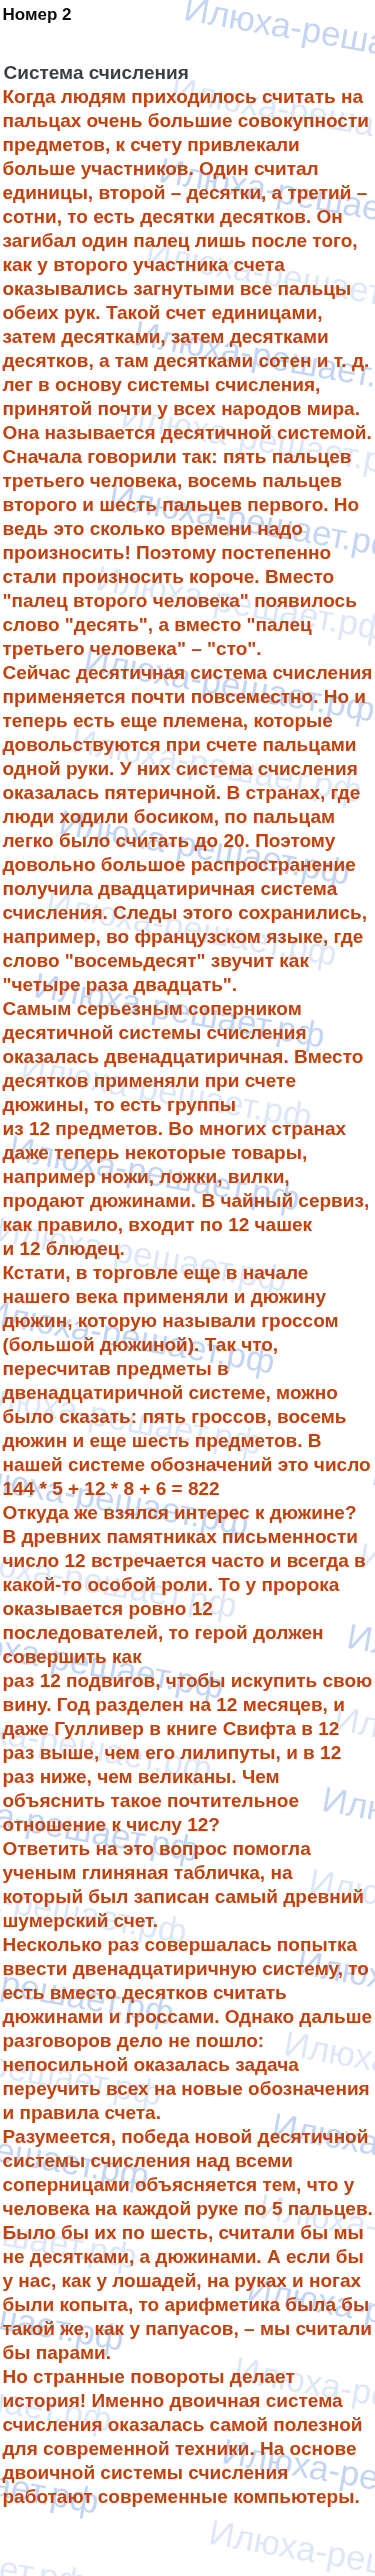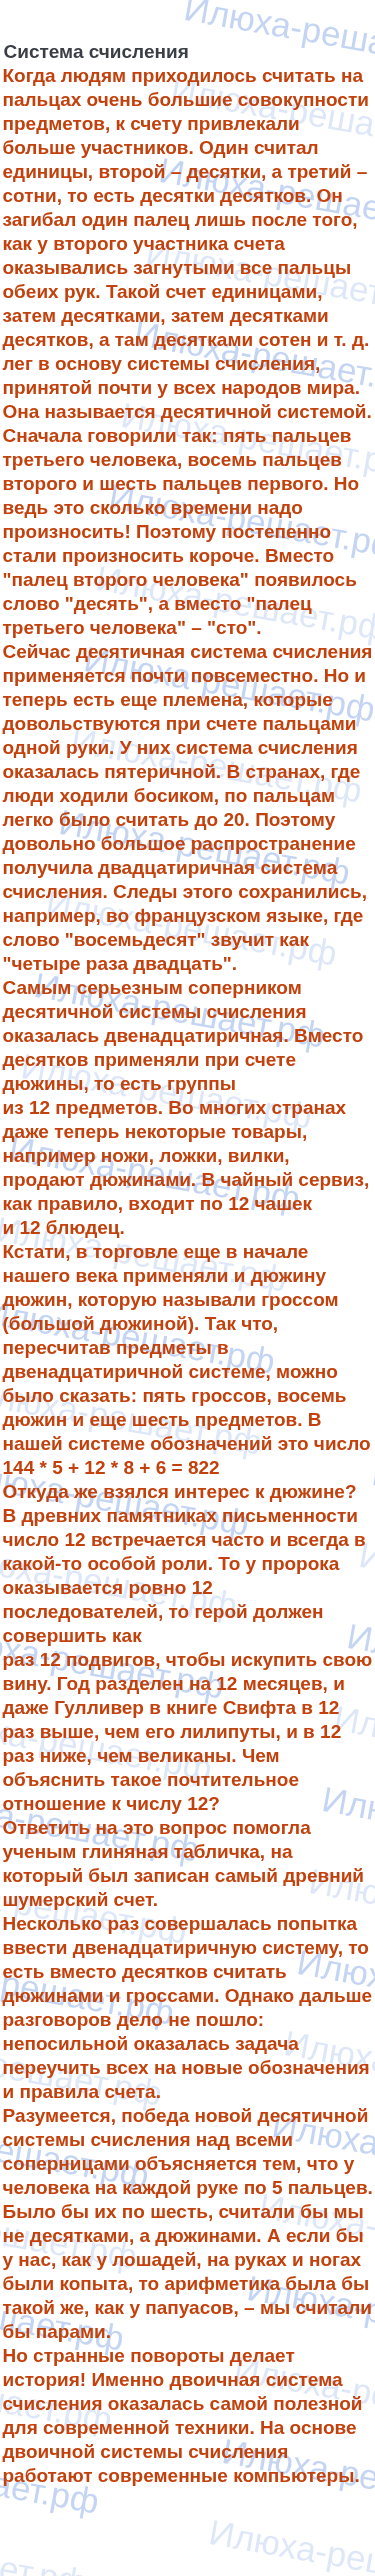--- a/index.html
+++ b/index.html
@@ -103,20 +103,21 @@
       <span class="watermark-tile" style="left: 251px; top: 2268px; color: rgb(138, 170, 232); opacity: 0.5;">Илюха-решает.рф</span>
       <span class="watermark-tile" style="left: -175px; top: 2349px; color: rgb(138, 170, 232); opacity: 0.28;">Илюха-решает.рф</span>
       <span class="watermark-tile" style="left: 238px; top: 2349px; color: rgb(138, 170, 232); opacity: 0.28;">Илюха-решает.рф</span>
       <span class="watermark-tile" style="left: -188px; top: 2431px; color: rgb(138, 170, 232); opacity: 0.5;">Илюха-решает.рф</span>
       <span class="watermark-tile" style="left: 226px; top: 2431px; color: rgb(138, 170, 232); opacity: 0.5;">Илюха-решает.рф</span>
       <span class="watermark-tile" style="left: -200px; top: 2512px; color: rgb(138, 170, 232); opacity: 0.28;">Илюха-решает.рф</span>
       <span class="watermark-tile" style="left: 213px; top: 2512px; color: rgb(138, 170, 232); opacity: 0.28;">Илюха-решает.рф</span>
     </div>
 
   <div class="content">
+    <h1 class="doc-number">Номер 2</h1>
     <h2 class="doc-title">Система счисления</h2>
     <p class="doc-paragraph">Когда людям приходилось считать на пальцах очень большие совокупности предметов, к счету привлекали больше участников. Один считал единицы, второй – десятки, а третий – сотни, то есть десятки десятков. Он загибал один палец лишь после того, как у второго участника счета оказывались загнутыми все пальцы обеих рук. Такой счет единицами, затем десятками, затем десятками десятков, а там десятками сотен и т. д. лег в основу системы счисления, принятой почти у всех народов мира. Она называется десятичной системой.</p>
     <p class="doc-paragraph">Сначала говорили так: пять пальцев третьего человека, восемь пальцев второго и шесть пальцев первого. Но ведь это сколько времени надо произносить! Поэтому постепенно стали произносить короче. Вместо "палец второго человека" появилось слово "десять", а вместо "палец третьего человека" – "сто".</p>
     <p class="doc-paragraph">Сейчас десятичная система счисления применяется почти повсеместно. Но и теперь есть еще племена, которые довольствуются при счете пальцами одной руки. У них система счисления оказалась пятеричной. В странах, где люди ходили босиком, по пальцам легко было считать до 20. Поэтому довольно большое распространение получила двадцатиричная система счисления. Следы этого сохранились, например, во французском языке, где слово "восемьдесят" звучит как "четыре раза двадцать".</p>
     <p class="doc-paragraph">Самым серьезным соперником десятичной системы счисления оказалась двенадцатиричная. Вместо десятков применяли при счете дюжины, то есть группы
 из 12 предметов. Во многих странах даже теперь некоторые товары, например ножи, ложки, вилки, продают дюжинами. В чайный сервиз, как правило, входит по 12 чашек
 и 12 блюдец.</p>
     <p class="doc-paragraph">Кстати, в торговле еще в начале нашего века применяли и дюжину дюжин, которую называли гроссом (большой дюжиной). Так что, пересчитав предметы в двенадцатиричной системе, можно было сказать: пять гроссов, восемь дюжин и еще шесть предметов. В нашей системе обозначений это число
 144 * 5 + 12 * 8 + 6 = 822</p>
     <p class="doc-paragraph">Откуда же взялся интерес к дюжине? В древних памятниках письменности число 12 встречается часто и всегда в какой-то особой роли. То у пророка оказывается ровно 12 последователей, то герой должен совершить как

